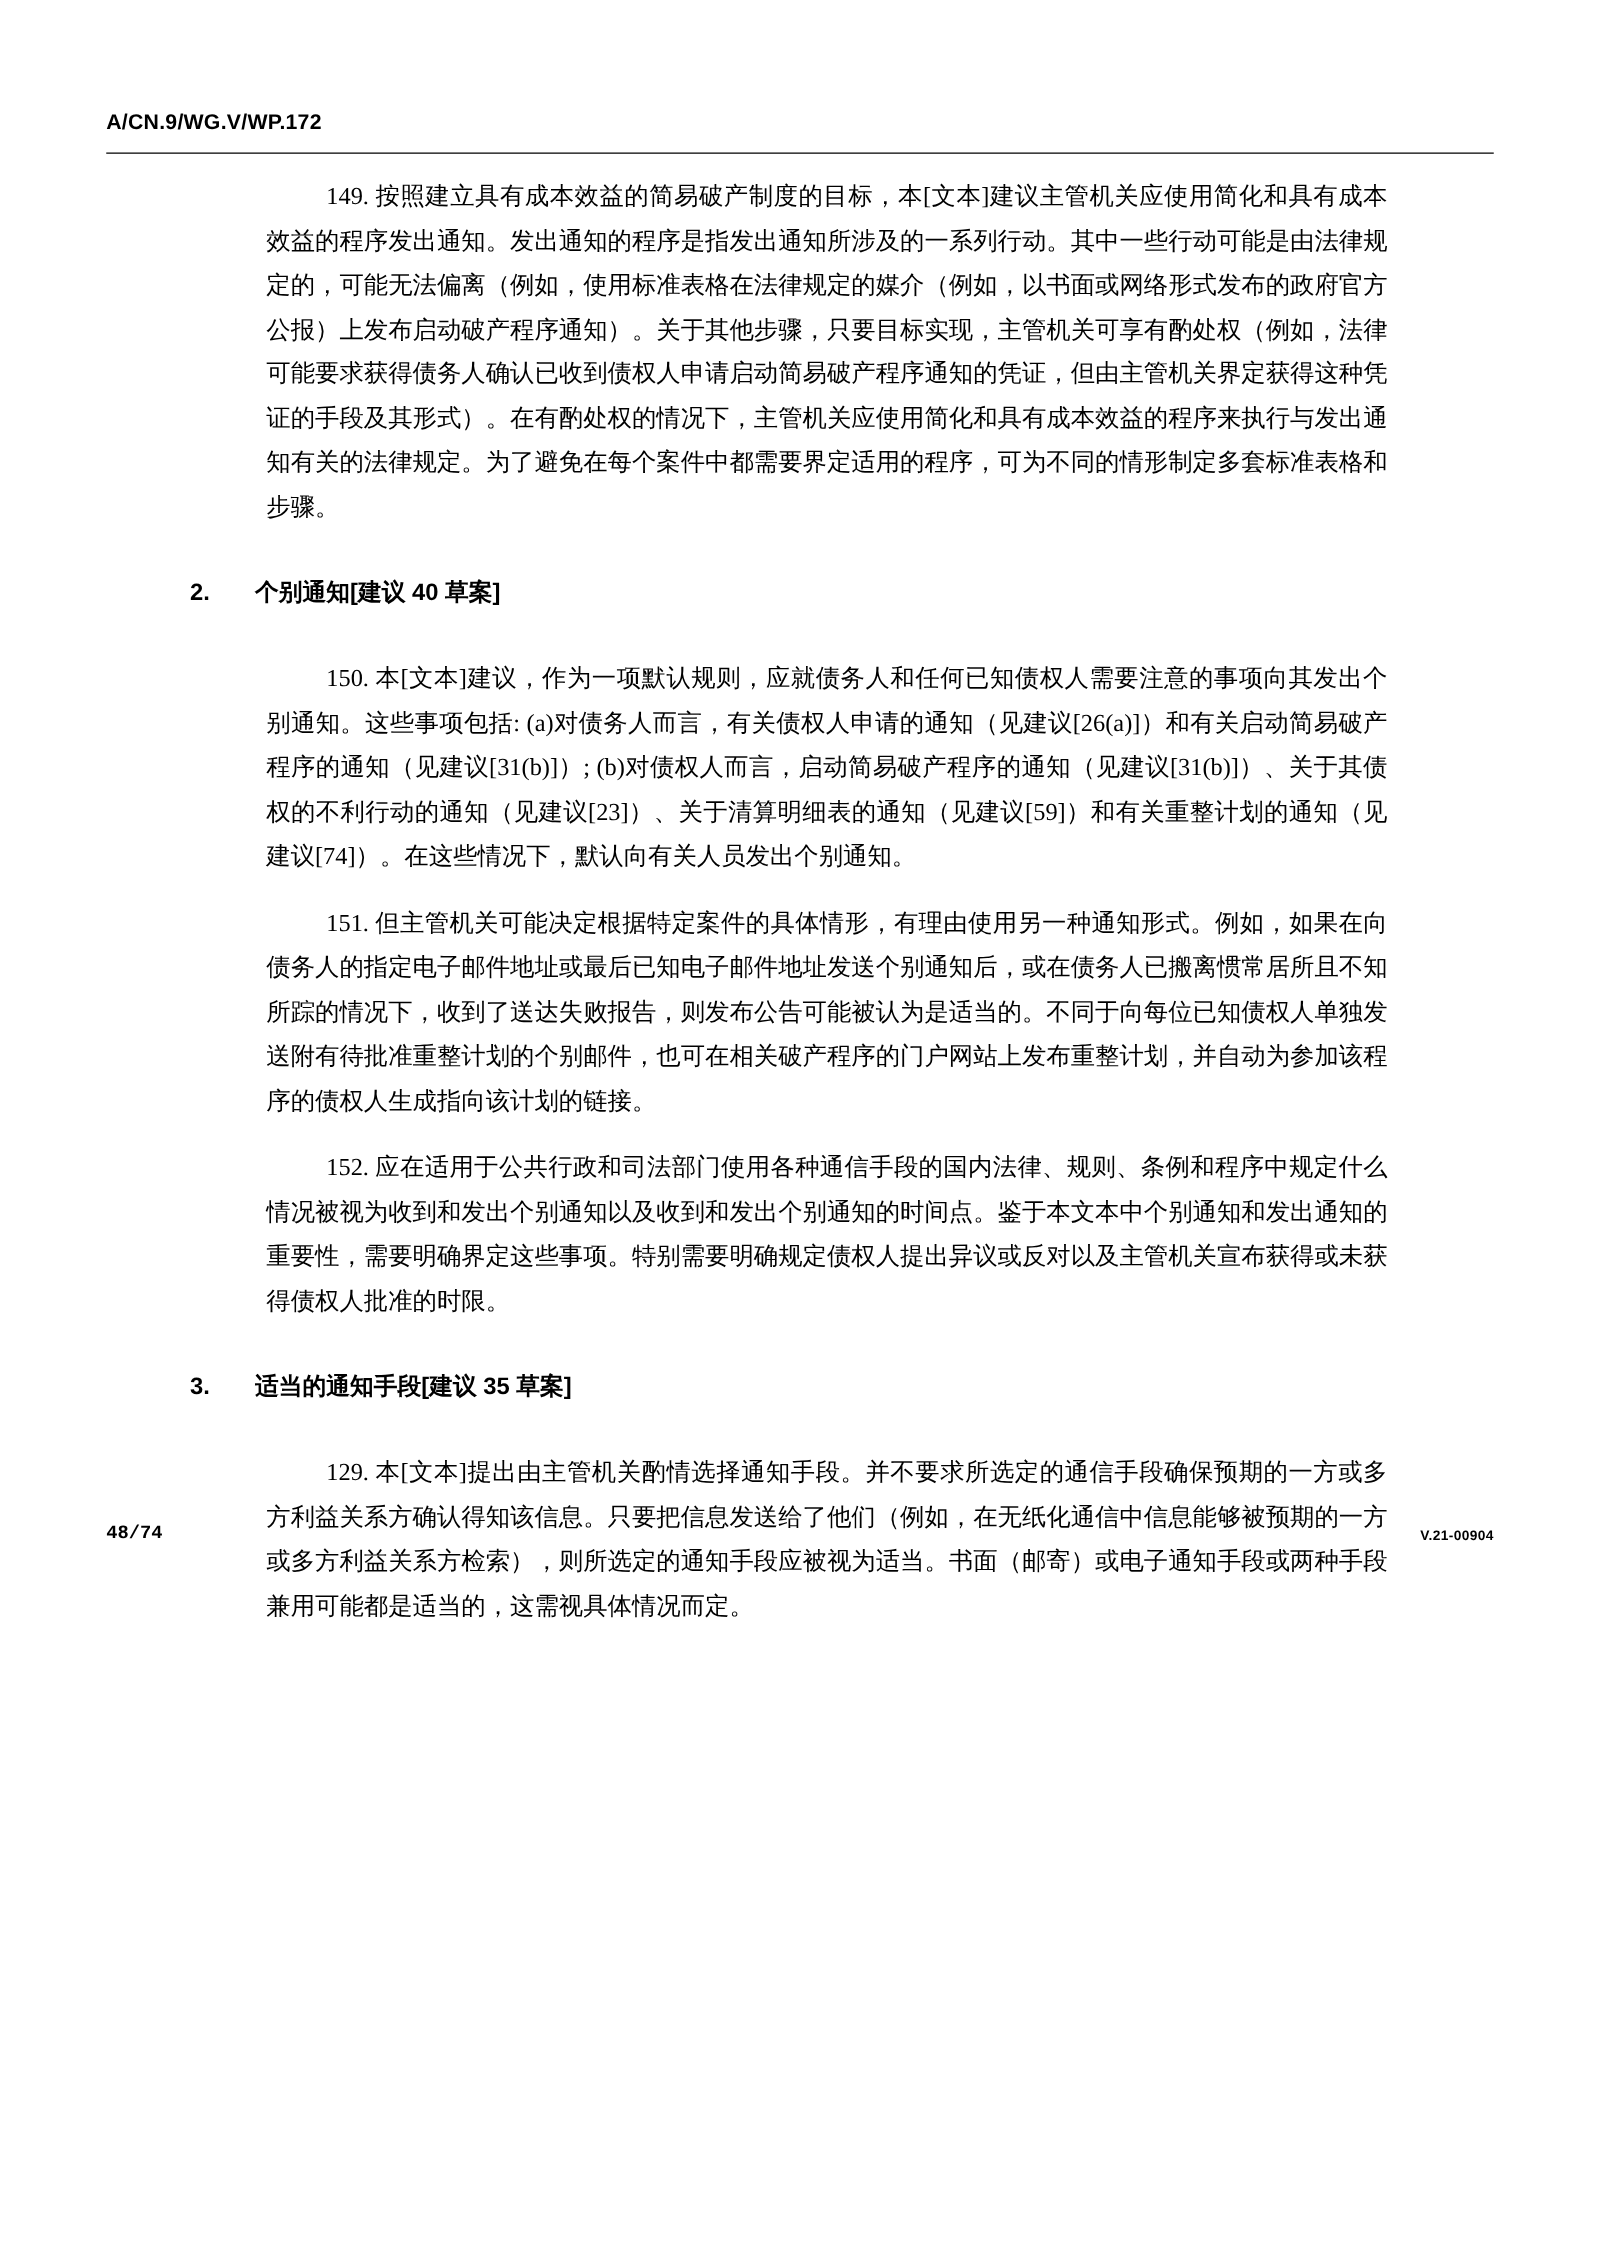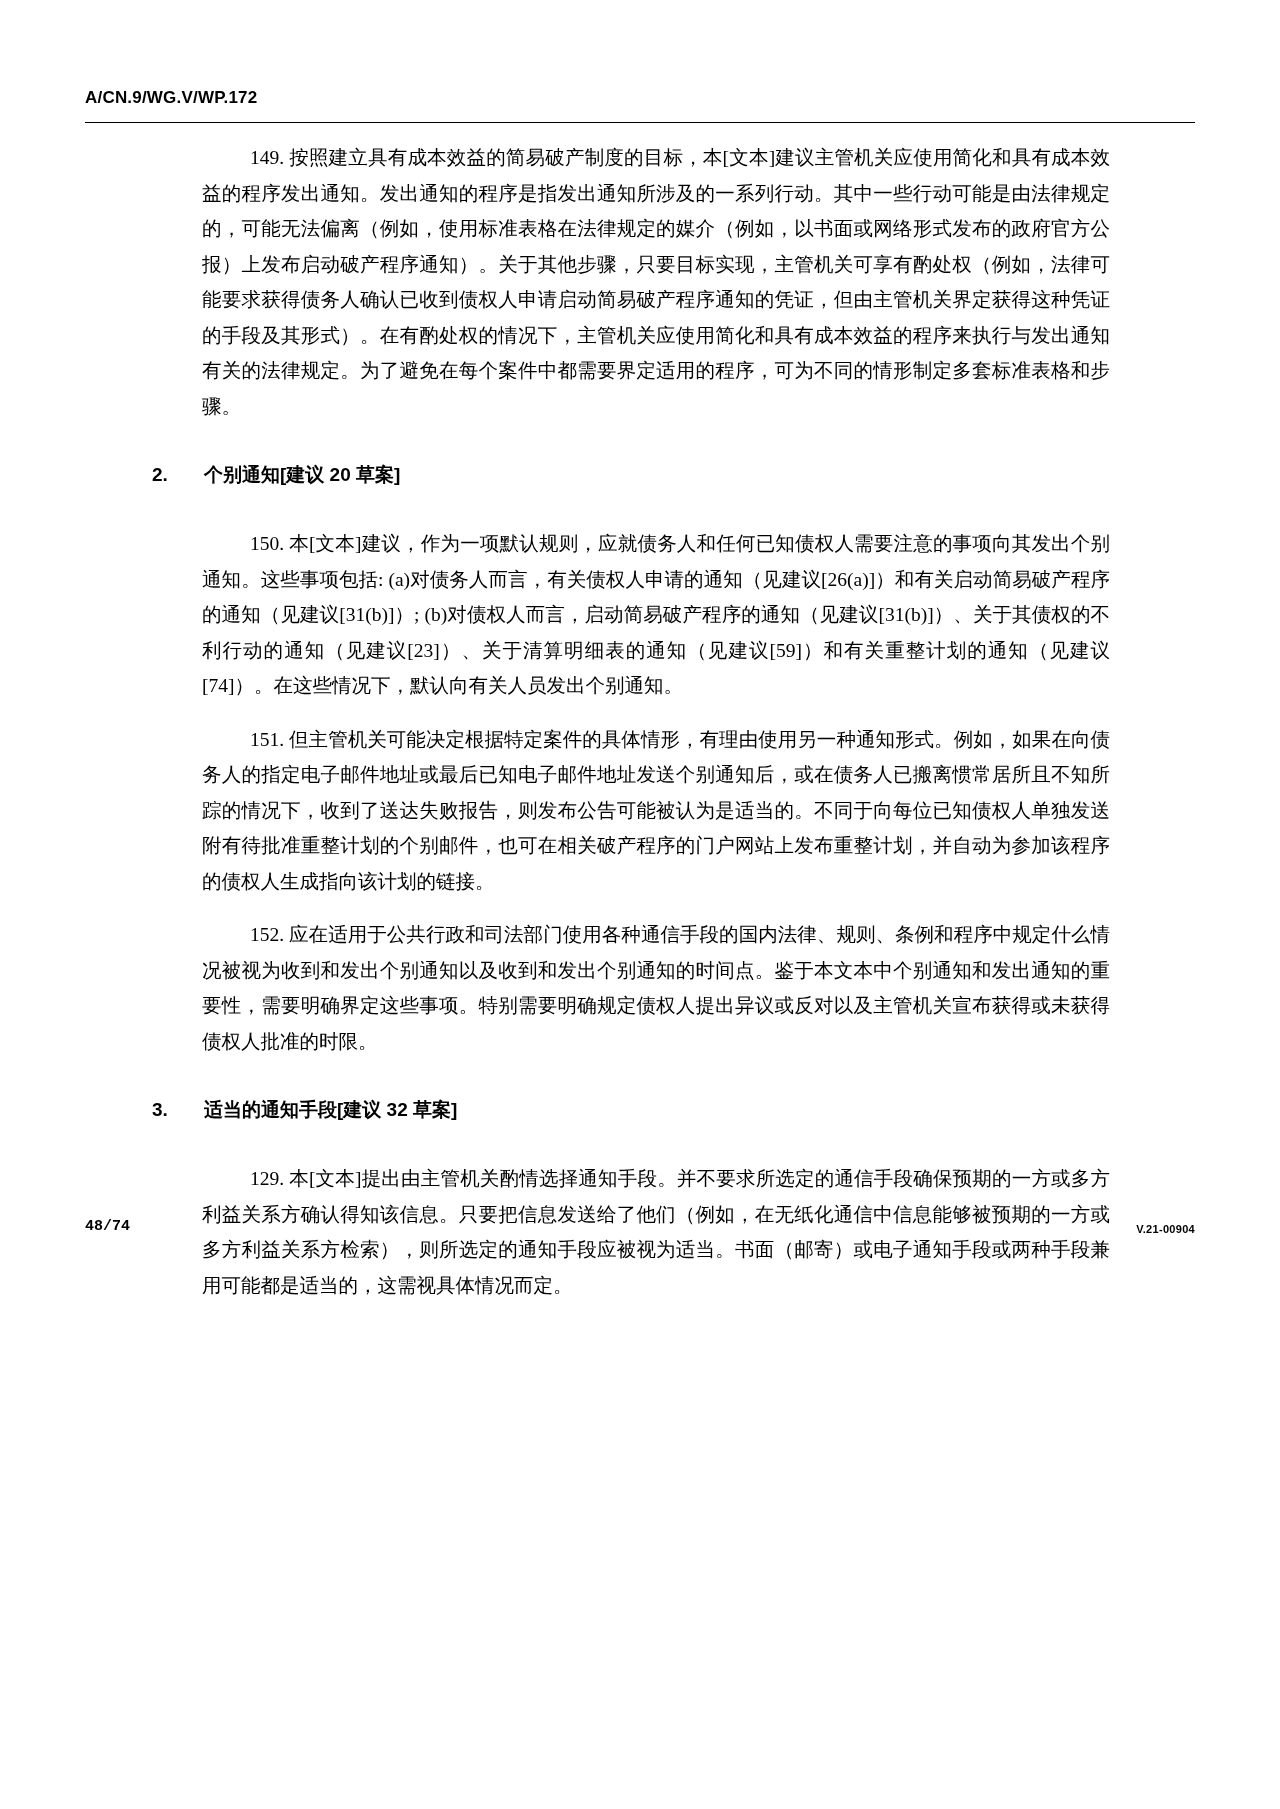--- a/index.html
+++ b/index.html
@@ -34,21 +34,21 @@
     height: 1px;
     background: #000000;
   }
   .content {
     position: absolute;
     left: 198px;
     top: 140px;
     width: 912px;
   }
   p.para {
-    margin: 0 0 0 4px;
+    margin: 0 0 0 15px;
     font-size: 19.5px;
     line-height: 35.5px;
     text-align: justify;
     text-justify: inter-character;
     text-indent: 48px;
   }
   .gap-large { height: 36px; }
   .gap-small { height: 18px; }
 
   .heading {
@@ -96,40 +96,40 @@
   <div class="header-rule"></div>
 
   <div class="content">
 
     <p class="para">149. 按照建立具有成本效益的简易破产制度的目标，本[文本]建议主管机关应使用简化和具有成本效益的程序发出通知。发出通知的程序是指发出通知所涉及的一系列行动。其中一些行动可能是由法律规定的，可能无法偏离（例如，使用标准表格在法律规定的媒介（例如，以书面或网络形式发布的政府官方公报）上发布启动破产程序通知）。关于其他步骤，只要目标实现，主管机关可享有酌处权（例如，法律可能要求获得债务人确认已收到债权人申请启动简易破产程序通知的凭证，但由主管机关界定获得这种凭证的手段及其形式）。在有酌处权的情况下，主管机关应使用简化和具有成本效益的程序来执行与发出通知有关的法律规定。为了避免在每个案件中都需要界定适用的程序，可为不同的情形制定多套标准表格和步骤。</p>
 
     <div class="gap-large"></div>
 
     <div class="heading">
       <span class="num">2.</span>
-      <span class="txt">个别通知[建议 20 草案]</span>
+      <span class="txt">个别通知[建议 40 草案]</span>
     </div>
 
     <div class="gap-large"></div>
 
     <p class="para">150. 本[文本]建议，作为一项默认规则，应就债务人和任何已知债权人需要注意的事项向其发出个别通知。这些事项包括: (a)对债务人而言，有关债权人申请的通知（见建议[26(a)]）和有关启动简易破产程序的通知（见建议[31(b)]）; (b)对债权人而言，启动简易破产程序的通知（见建议[31(b)]）、关于其债权的不利行动的通知（见建议[23]）、关于清算明细表的通知（见建议[59]）和有关重整计划的通知（见建议[74]）。在这些情况下，默认向有关人员发出个别通知。</p>
 
     <div class="gap-small"></div>
 
     <p class="para">151. 但主管机关可能决定根据特定案件的具体情形，有理由使用另一种通知形式。例如，如果在向债务人的指定电子邮件地址或最后已知电子邮件地址发送个别通知后，或在债务人已搬离惯常居所且不知所踪的情况下，收到了送达失败报告，则发布公告可能被认为是适当的。不同于向每位已知债权人单独发送附有待批准重整计划的个别邮件，也可在相关破产程序的门户网站上发布重整计划，并自动为参加该程序的债权人生成指向该计划的链接。</p>
 
     <div class="gap-small"></div>
 
     <p class="para">152. 应在适用于公共行政和司法部门使用各种通信手段的国内法律、规则、条例和程序中规定什么情况被视为收到和发出个别通知以及收到和发出个别通知的时间点。鉴于本文本中个别通知和发出通知的重要性，需要明确界定这些事项。特别需要明确规定债权人提出异议或反对以及主管机关宣布获得或未获得债权人批准的时限。</p>
 
     <div class="gap-large"></div>
 
     <div class="heading">
       <span class="num">3.</span>
-      <span class="txt">适当的通知手段[建议 32 草案]</span>
+      <span class="txt">适当的通知手段[建议 35 草案]</span>
     </div>
 
     <div class="gap-large"></div>
 
     <p class="para">129. 本[文本]提出由主管机关酌情选择通知手段。并不要求所选定的通信手段确保预期的一方或多方利益关系方确认得知该信息。只要把信息发送给了他们（例如，在无纸化通信中信息能够被预期的一方或多方利益关系方检索），则所选定的通知手段应被视为适当。书面（邮寄）或电子通知手段或两种手段兼用可能都是适当的，这需视具体情况而定。</p>
 
     <div class="gap-small"></div>
 
 
   </div>

